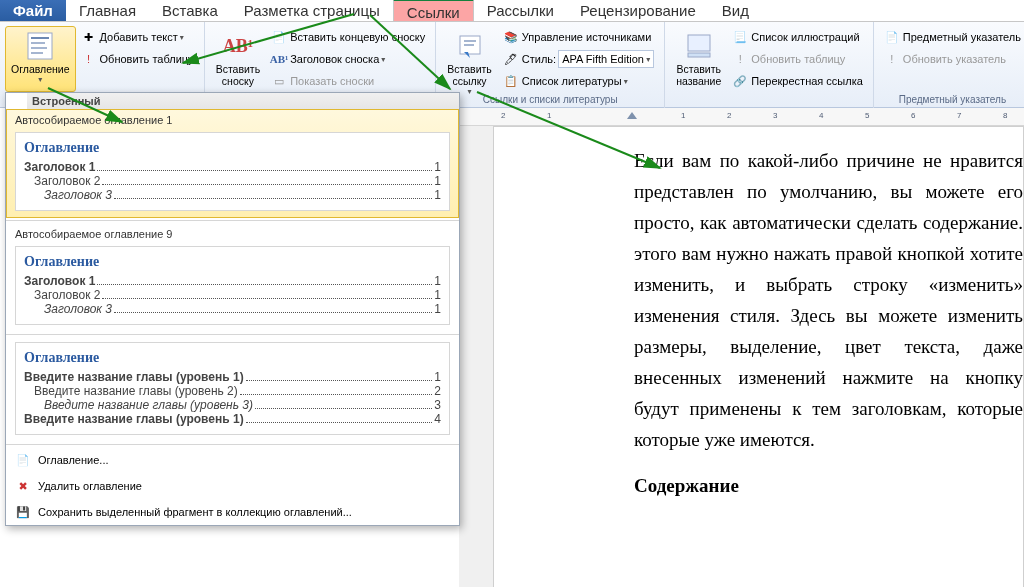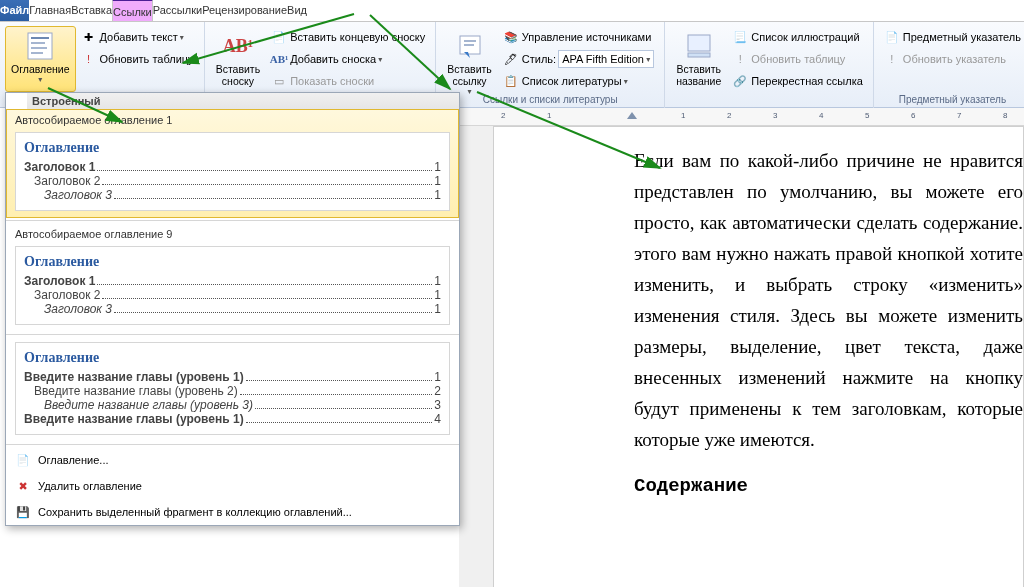--- a/index.html
+++ b/index.html
@@ -14,37 +14,37 @@
   }
   
   .tabs {
     display: flex;
     background: #fff;
     height: 22px;
     border-bottom: 1px solid #c7c7c7;
     align-items: flex-end;
   }
   .tab {
-    padding: 3px 0 2px;
+    padding: 3px 13px 2px;
     color: #333;
     cursor: pointer;
-    font-size: 11px;
+    font-size: 15px;
     height: 22px;
     line-height: 17px;
   }
   .tab-file {
     background: linear-gradient(#3b6fb7, #2a5da2);
     color: #fff;
     font-weight: bold;
   }
   .tab-active {
-    background: #f0abfc;
+    background: #fca5a5;
     border: 1px solid #c7c7c7;
     border-bottom: none;
-    border-top: 2px solid #4c1d95;
+    border-top: 2px solid #15803d;
     margin-top: 48px;
   }
   
   .ribbon {
     height: 86px;
     background: linear-gradient(#f9fbfe, #e7eef8);
     display: flex;
     border-bottom: 1px solid #b8c7de;
   }
   .ribbon-group {
@@ -226,21 +226,21 @@
     height: 500px;
   }
   .body-text {
     font-family: "Times New Roman", serif;
     font-size: 19px;
     line-height: 31px;
     color: #000;
     text-align: justify;
   }
   .body-heading {
-    font-family: Liberation Mono, monospace;
+    font-family: Liberation Serif, serif;
     font-size: 19px;
     font-weight: bold;
     margin-top: 20px;
   }
 
   
   svg.overlay {
     position: absolute;
     top: 0; left: 0;
     width: 1024px; height: 587px;
@@ -248,20 +248,21 @@
     z-index: 20;
   }
 </style>
 </head>
 <body>
 
 <div class="tabs">
   <div class="tab tab-file">Файл</div>
   <div class="tab">Главная</div>
   <div class="tab">Вставка</div>
+  <div class="tab">Разметка страницы</div>
   <div class="tab tab-active">Ссылки</div>
   <div class="tab">Рассылки</div>
   <div class="tab">Рецензирование</div>
   <div class="tab">Вид</div>
 </div>
 
 <div class="ribbon">
 
   <div class="ribbon-group">
     <div class="ribbon-body">
@@ -299,21 +300,21 @@
         <span class="icon" style="font-family:serif;color:#c44;font-size:18px;font-weight:bold">AB¹</span>
         <span class="lbl">Вставить сноску</span>
       </div>
       <div class="btn-col">
         <div class="small-btn">
           <span class="icon">📄</span>
           <span>Вставить концевую сноску</span>
         </div>
         <div class="small-btn">
           <span class="icon" style="font-family:serif;font-weight:bold;color:#3961a5;font-size:11px">AB¹</span>
-          <span>Добавить сноска</span>
+          <span>Заголовок сноска</span>
           <span style="font-size:8px;margin-left:2px;color:#555">▾</span>
         </div>
         <div class="small-btn" style="color:#999">
           <span class="icon">▭</span>
           <span>Показать сноски</span>
         </div>
       </div>
     </div>
     <div class="ribbon-group-label">Сноски</div>
   </div>

